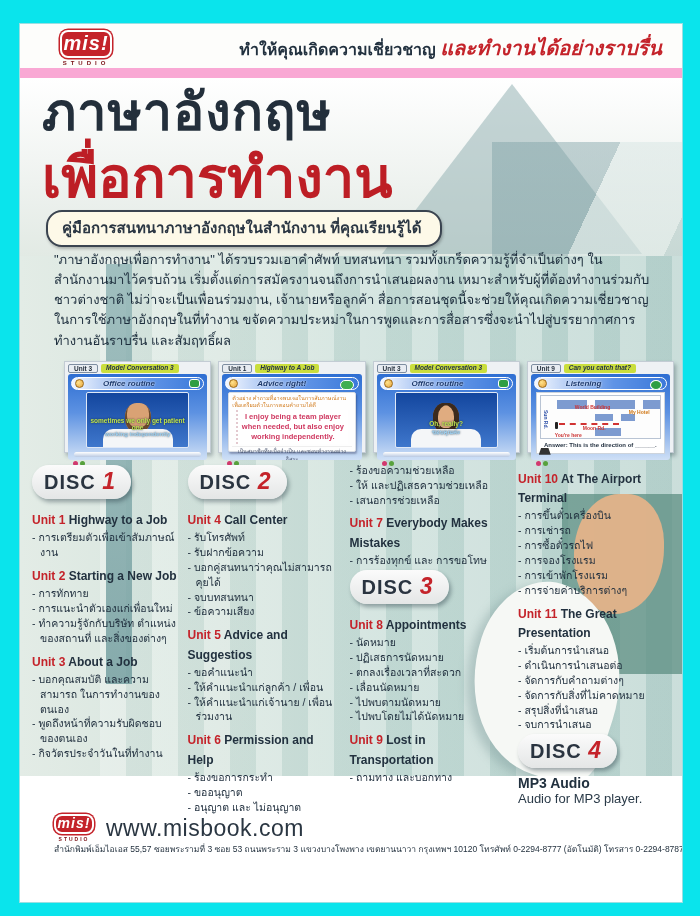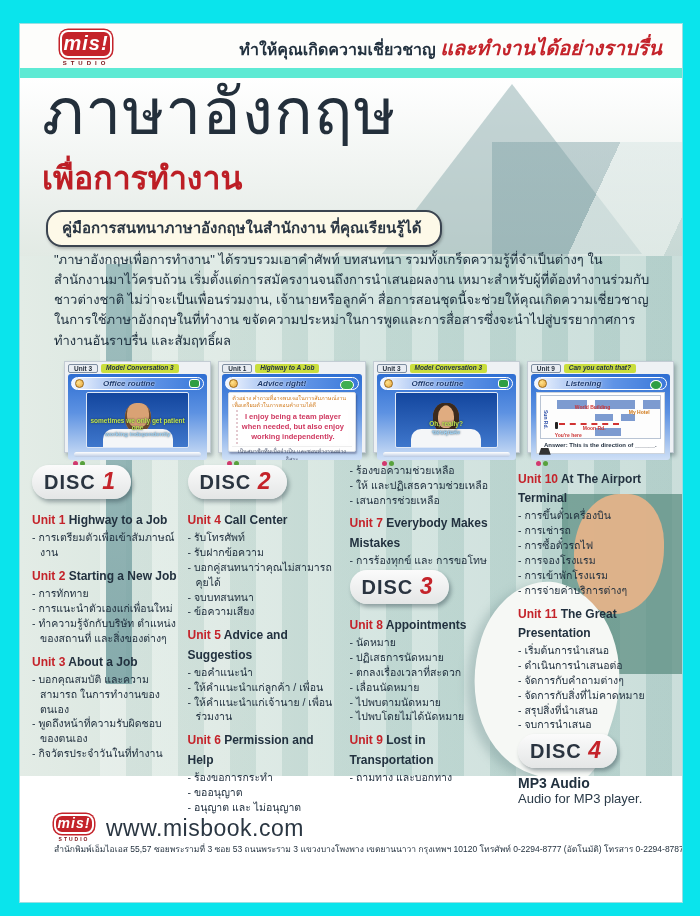--- a/index.html
+++ b/index.html
@@ -4,35 +4,35 @@
 <style>
   * { margin:0; padding:0; box-sizing:border-box; }
   html,body { width:700px; }
   body {
     font-family:"Liberation Sans","DejaVu Sans",sans-serif;
     background:#0ae4ec;
     width:700px; height:916px; position:relative; overflow:hidden;
   }
   .cover {
     position:absolute; left:20px; top:24px; width:662px; height:878px;
-    background:#5eead4; overflow:hidden; display:flex; flex-direction:column;
+    background:#f9a8d4; overflow:hidden; display:flex; flex-direction:column;
     box-shadow:0 0 0 1px #9adfe2;
   }
   
   .header { height:54px; background:#fdfdfb; display:flex; align-items:center; padding:6px 14px 2px 40px; position:relative; z-index:5; }
   .mis-logo { width:52px; text-align:center; }
   .mis-box { background:#c4232a; border-radius:8px 8px 8px 8px; color:#fff; font-weight:bold; font-size:20px; line-height:26px; height:28px; font-style:italic; letter-spacing:1px; box-shadow:inset 0 0 0 2px #fff, 0 0 0 1.5px #c4232a; }
   .mis-sub { font-size:6px; letter-spacing:4px; color:#7a1014; margin-top:2px; font-weight:bold; }
   .taglines { flex:1; text-align:right; padding-right:6px; white-space:nowrap; }
   .tag-dark { color:#22313f; font-weight:bold; font-size:16px; }
   .tag-red { color:#c4232a; font-weight:bold; font-size:20px; font-style:italic; }
   
   .hero { height:146px; position:relative; z-index:2; padding-left:22px; }
-  .title1 { color:#232f3b; font-weight:normal; font-size:64px; line-height:88px; letter-spacing:1px; }
-  .title2 { color:#bd1e25; font-weight:bold; font-size:32px; line-height:52px; margin-top:-4px; }
+  .title1 { color:#232f3b; font-weight:bold; font-size:52px; line-height:88px; letter-spacing:1px; }
+  .title2 { color:#bd1e25; font-weight:bold; font-size:56px; line-height:52px; margin-top:-4px; }
   .pill-row { height:32px; padding-left:26px; position:relative; z-index:4; margin-top:6px; }
   .pill { display:inline-block; background:#fdf9e8; border:2px solid #3a4450; border-radius:16px; padding:4px 18px 5px 14px; font-size:15px; font-weight:bold; color:#2a3643; box-shadow:1px 2px 3px rgba(0,0,0,.25); }
   
   .intro { padding:8px 26px 0 34px; font-size:13px; line-height:1.55; color:#1c2d3c; font-weight:500; position:relative; z-index:3; }
   
   .screens { display:flex; gap:7px; padding:10px 8px 4px 44px; position:relative; z-index:3; height:106px; }
   .card { width:148px; background:#eef1f4; border:1px solid #c3ccd4; box-shadow:2px 3px 4px rgba(40,60,70,.35); padding:2px 3px 3px; position:relative; }
   .tabs { display:flex; gap:3px; margin-bottom:1px; }
   .tab-u { background:#e8ecf2; border:1px solid #7e8da0; color:#25303d; font-size:6.5px; font-weight:bold; padding:0 5px; border-radius:2px; }
   .tab-t { background:#cade3d; color:#253246; font-size:6.5px; font-style:italic; font-weight:bold; padding:0 5px; border-radius:2px; }

